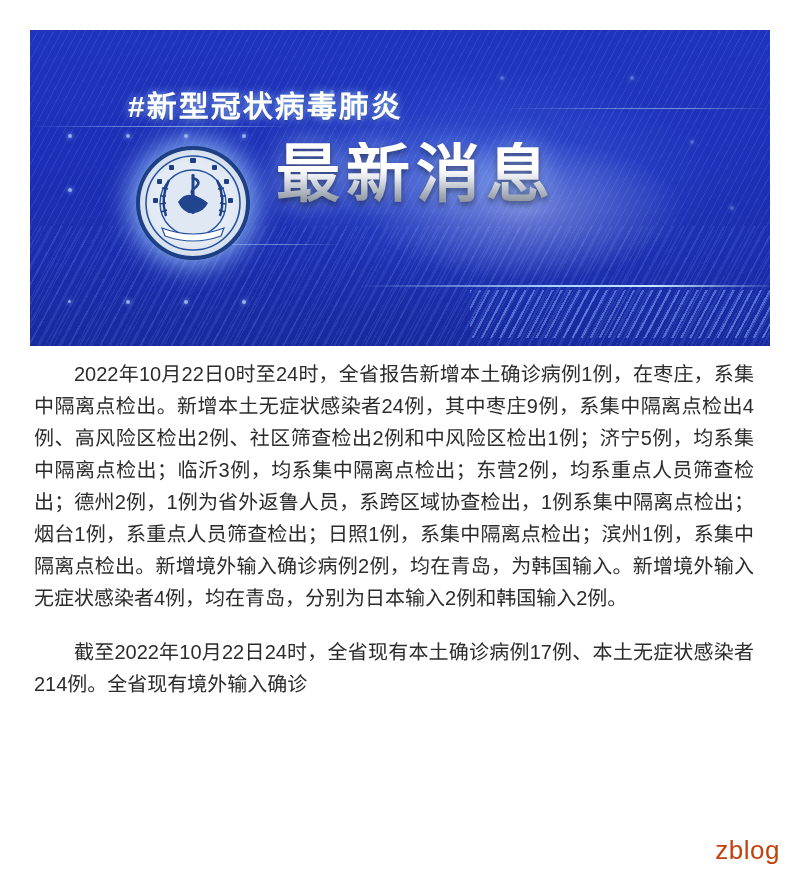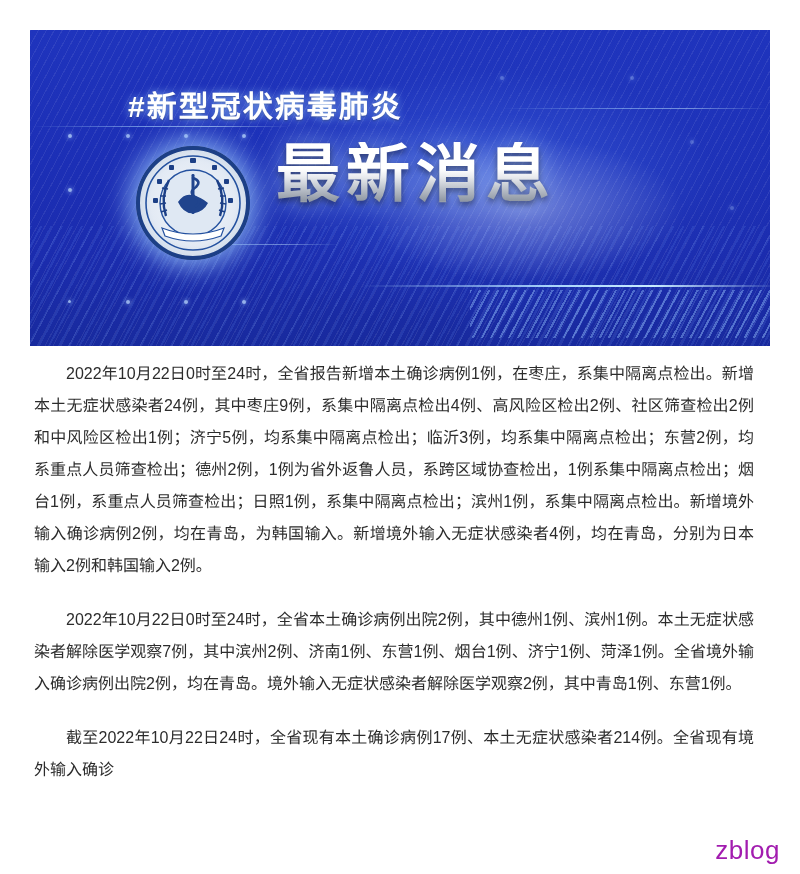--- a/index.html
+++ b/index.html
@@ -151,36 +151,36 @@
 
   
   .article {
     position: absolute;
     left: 34px;
     top: 358px;
     width: 736px;
   }
   .para {
     margin: 0 16px 22px 0;
-    font-size: 16px;
+    font-size: 20px;
     line-height: 32px;
     color: #2c2c2c;
     text-align: justify;
     text-justify: inter-ideograph;
     text-indent: 2em;
     font-family: "Liberation Sans", "DejaVu Sans", sans-serif;
   }
   .para.last { margin-bottom: 0; }
 
   .watermark {
     position: absolute;
     right: 20px;
     bottom: 8px;
     font-size: 26px;
-    color: #a21caf;
+    color: #c2410c;
     letter-spacing: 0.5px;
     font-family: "Liberation Sans", "DejaVu Sans", sans-serif;
     margin-top: 16px;
   }
 </style>
 </head>
 <body>
 
 <div class="page">
 
@@ -252,19 +252,18 @@
           <rect x="88" y="33" width="5" height="5" rx="1"></rect>
         </g>
       </svg>
     </div>
 
     <div class="headline">最新消息</div>
   </div>
 
   <div class="article">
     <p class="para">2022年10月22日0时至24时，全省报告新增本土确诊病例1例，在枣庄，系集中隔离点检出。新增本土无症状感染者24例，其中枣庄9例，系集中隔离点检出4例、高风险区检出2例、社区筛查检出2例和中风险区检出1例；济宁5例，均系集中隔离点检出；临沂3例，均系集中隔离点检出；东营2例，均系重点人员筛查检出；德州2例，1例为省外返鲁人员，系跨区域协查检出，1例系集中隔离点检出；烟台1例，系重点人员筛查检出；日照1例，系集中隔离点检出；滨州1例，系集中隔离点检出。新增境外输入确诊病例2例，均在青岛，为韩国输入。新增境外输入无症状感染者4例，均在青岛，分别为日本输入2例和韩国输入2例。</p>
-    <p class="para">2022年10月22日0时至24时，全省本土确诊病例出院2例，其中德州1例、滨州1例。本土无症状感染者解除医学观察7例，其中滨州2例、济南1例、东营1例、烟台1例、济宁1例、菏泽1例。全省境外输入确诊病例出院2例，均在青岛。境外输入无症状感染者解除医学观察2例，其中青岛1例、东营1例。</p>
     <p class="para last"><span>截至2022年10月22日24时，全省现有本土确诊病例17例、本土无症状感染者214例。全省现有境外输入确诊</span></p>
   </div>
 
   <div class="watermark">zblog</div>
 
 </div>
 
 </body></html>

